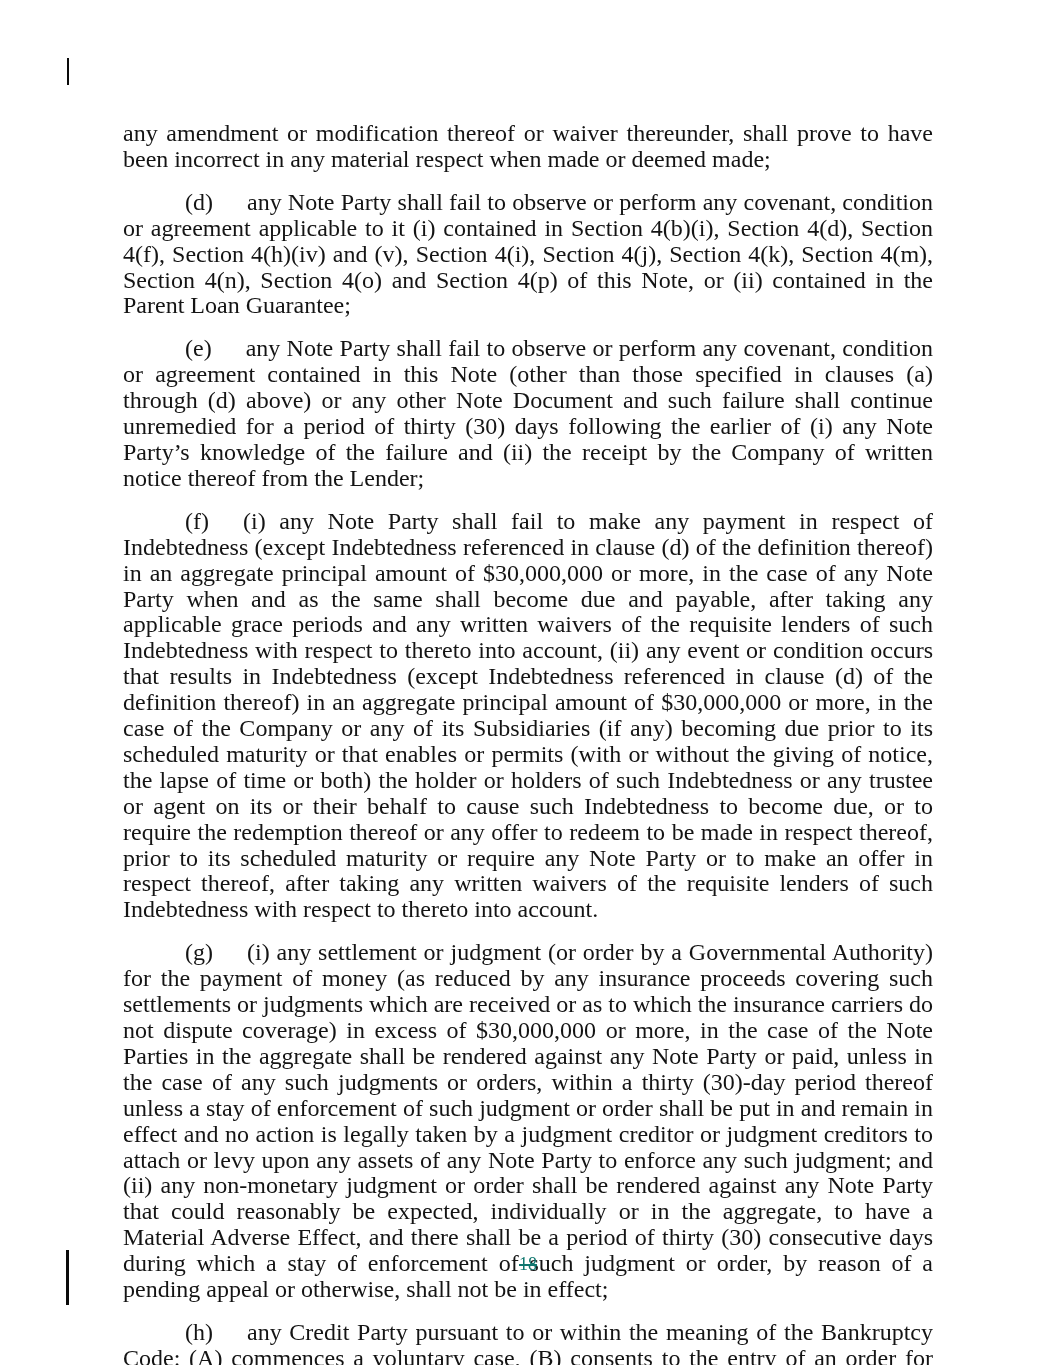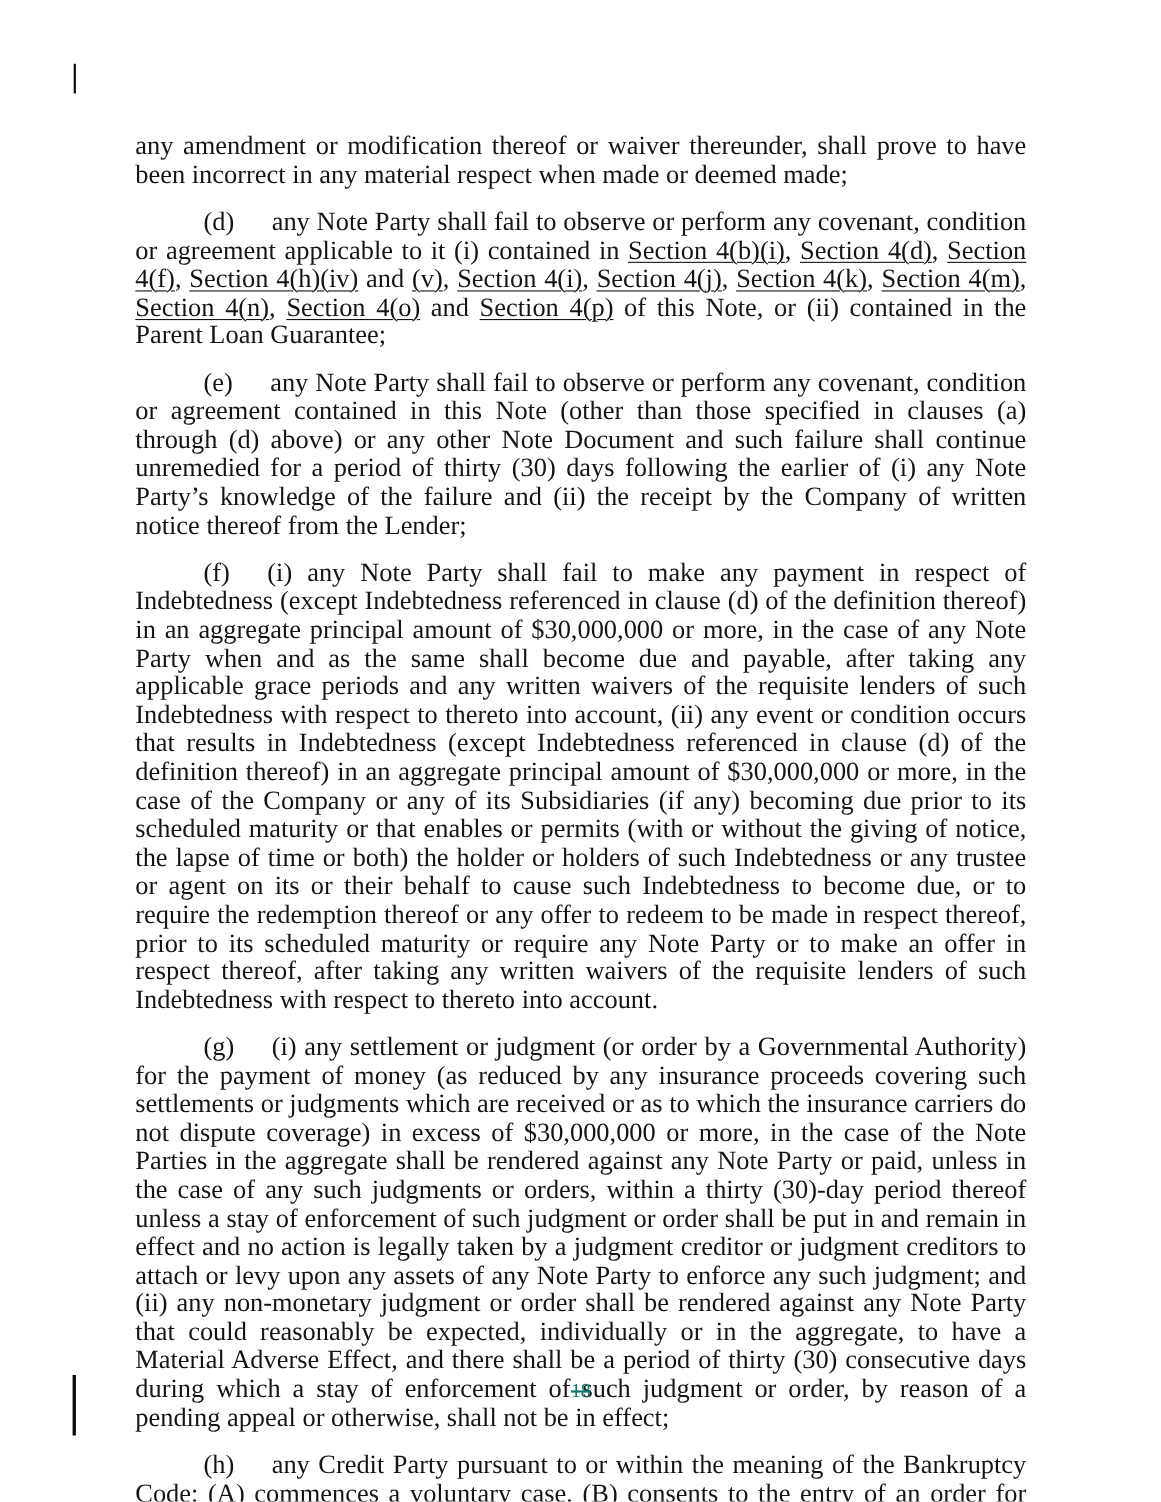--- a/index.html
+++ b/index.html
@@ -45,21 +45,20 @@
     padding: 0;
   }
   .text-block p.para.labeled {
     text-indent: 62px;
   }
   .tab {
     display: inline-block;
     width: 34px;
   }
   .u {
-    text-decoration: underline;
     text-decoration-thickness: 1px;
     text-underline-offset: 2.5px;
   }
   .footer {
     position: absolute;
     left: 123px;
     top: 1252px;
     width: 810px;
     text-align: center;
     font-size: 18px;

